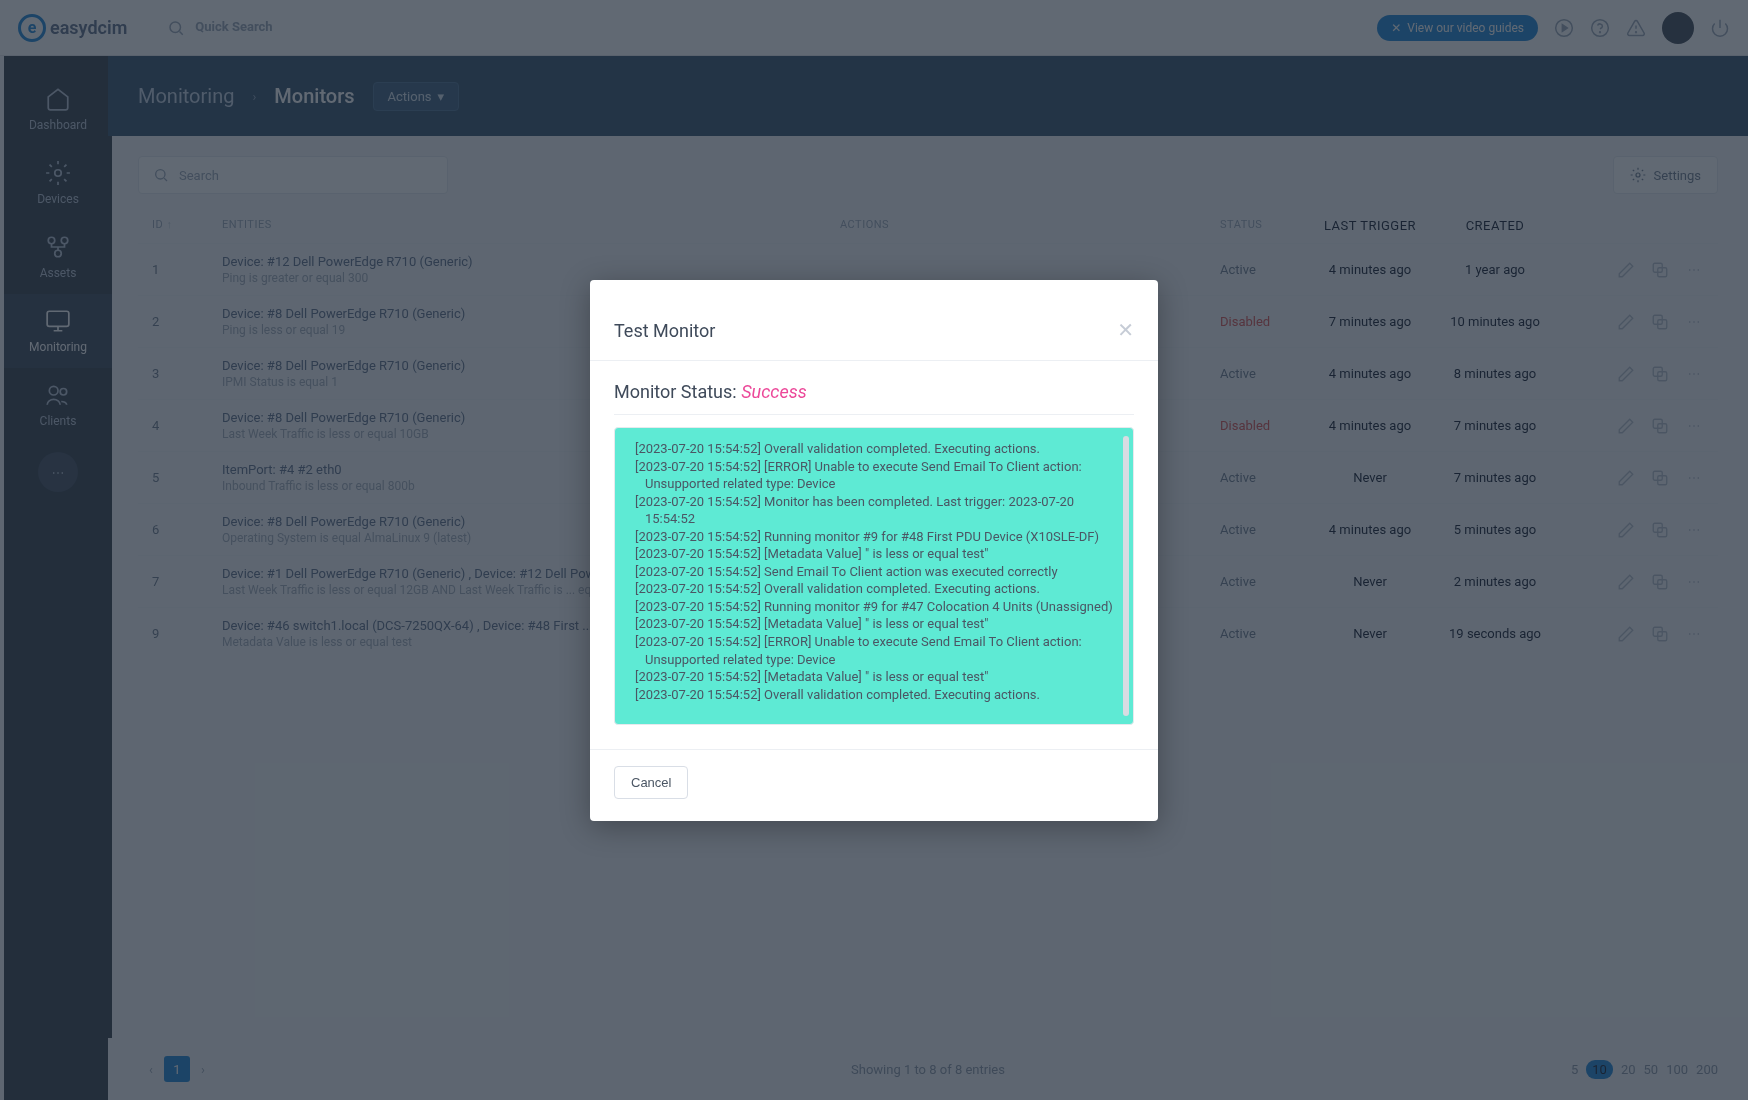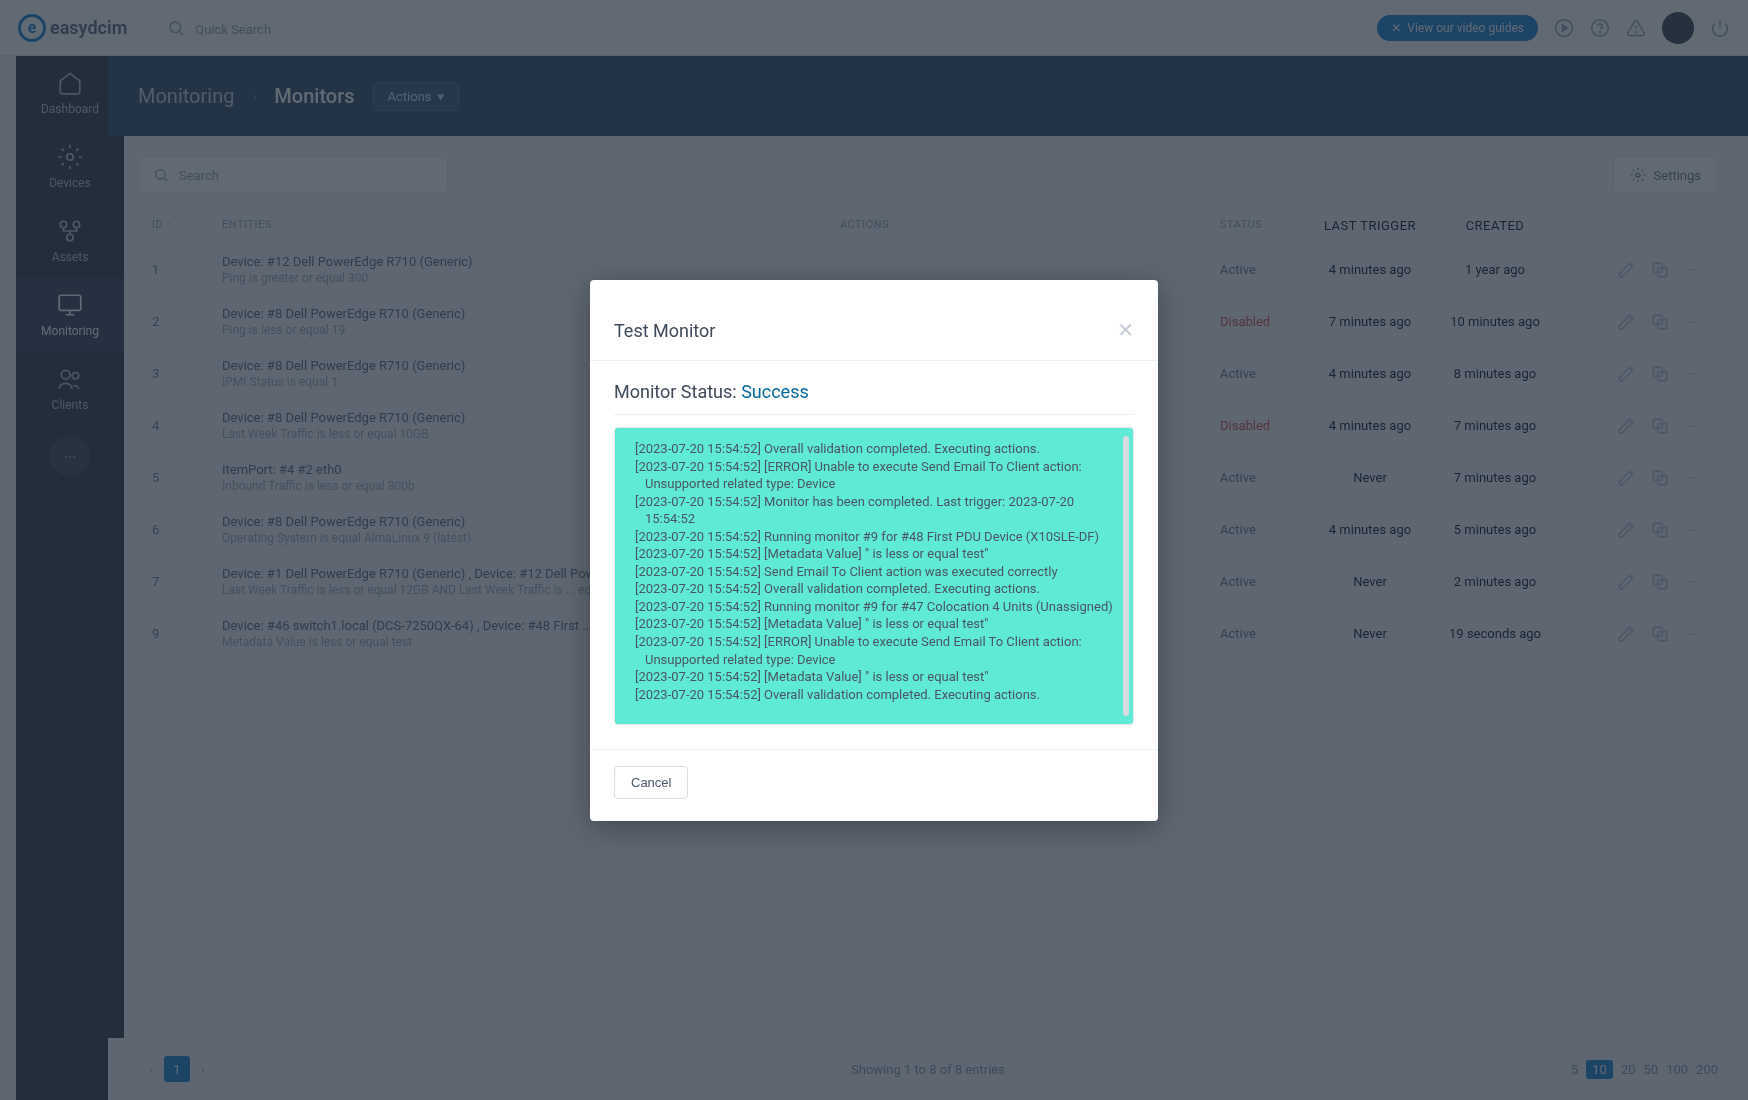--- a/index.html
+++ b/index.html
@@ -2,28 +2,28 @@
 <html><head>
 <meta charset="utf-8">
 <style>
 * { box-sizing: border-box; margin: 0; padding: 0; }
 body { font-family: -apple-system, BlinkMacSystemFont, "Segoe UI", Roboto, sans-serif; font-size: 13px; color: #333; background: #f5f6f8; width: 1748px; height: 1100px; overflow: hidden; position: relative; }
 
 
 .topbar { height: 56px; background: #fff; border-bottom: 1px solid #e6e8ec; display: flex; align-items: center; padding: 0 18px; }
 .logo { display: flex; align-items: center; gap: 4px; font-weight: 600; color: #5b6b86; font-size: 18px; }
 .logo-badge { width: 28px; height: 28px; border-radius: 50%; border: 3px solid #1a84d6; display: flex; align-items: center; justify-content: center; color: #1a84d6; font-weight: bold; font-size: 16px; }
-.quick-search { margin-left: 40px; display: flex; align-items: flex-end; gap: 10px; color: #9aa6b6; }
+.quick-search { margin-left: 40px; display: flex; align-items: flex-start; gap: 10px; color: #9aa6b6; font-weight: bold; }
 .top-right { margin-left: auto; display: flex; align-items: center; gap: 16px; }
 .guide-btn { background: #1a84d6; color: #fff; border-radius: 16px; padding: 6px 14px; font-size: 12px; display: flex; align-items: center; gap: 6px; }
 .top-icon { width: 20px; height: 20px; color: #9aa6b6; display: flex; align-items: center; justify-content: center; }
 .avatar { width: 32px; height: 32px; border-radius: 50%; background: #3b4450; }
 
 
-.sidebar { position: absolute; left: 16px; top: 56px; bottom: 0; width: 108px; background: #2f3945; color: #a7b2c2; display: flex; flex-direction: column; align-items: center; padding-top: 0; }
+.sidebar { position: absolute; left: 4px; top: 56px; bottom: 0; width: 108px; background: #2f3945; color: #a7b2c2; display: flex; flex-direction: column; align-items: center; padding-top: 16px; }
 .side-item { width: 100%; display: flex; flex-direction: column; align-items: center; gap: 6px; padding: 14px 0; font-size: 12px; color: #b8c3d2; }
 .side-item.active { background: #384354; color: #fff; }
 .side-icon { font-size: 22px; }
 .side-more { width: 40px; height: 40px; border-radius: 50%; background: #404b5b; display: flex; align-items: center; justify-content: center; margin-top: 10px; color: #b8c3d2; }
 
 
 .page { position: absolute; left: 108px; right: 0; top: 56px; bottom: 0; display: flex; flex-direction: column; }
 .page-header { background: #314d68; color: #d7e2ec; height: 80px; padding: 0 30px; display: flex; align-items: center; gap: 18px; }
 .crumb { font-size: 20px; color: #c3d1e1; }
 .crumb-sep { color: #8da2b8; }
@@ -54,31 +54,31 @@
 .col-trigger, .col-created { color: #0f172a; font-size: 13px; text-align: center; }
 .ops { display: flex; gap: 14px; color: #b5bdc9; justify-content: flex-end; padding-right: 6px; }
 .ops span { width: 20px; height: 20px; display: inline-flex; align-items: center; justify-content: center; }
 
 
 .footer { position: absolute; bottom: 0; left: 0; right: 0; padding: 18px 30px; display: flex; align-items: center; color: #8a95a6; font-size: 13px; background: #f5f6f8; }
 .pager-arrow { width: 26px; height: 26px; display: inline-flex; align-items: center; justify-content: center; color: #9aa6b6; }
 .pager-page { width: 26px; height: 26px; display: inline-flex; align-items: center; justify-content: center; background: #1a84d6; color: #fff; border-radius: 3px; }
 .footer .center { position: absolute; left: 50%; transform: translateX(-50%); }
 .per-page { margin-left: auto; display: flex; gap: 8px; align-items: center; }
-.per-page .cur { background: #1a84d6; color: #ffffff; border-radius: 3px; padding: 2px 6px; }
+.per-page .cur { background: #1a84d6; color: #0f172a; border-radius: 9px; padding: 2px 6px; }
 
 
 .overlay { position: absolute; inset: 0; background: rgba(30, 42, 56, 0.7); display: flex; align-items: flex-start; justify-content: center; padding-top: 280px; }
 .modal { width: 568px; background: #fff; border-radius: 4px; box-shadow: 0 6px 30px rgba(0,0,0,0.3); }
 .modal-header { padding: 18px 24px; border-bottom: 1px solid #eceff3; display: flex; align-items: center; margin-top: 20px; }
 .modal-title { font-size: 18px; color: #3f4a5a; font-weight: 400; }
 .modal-close { margin-left: auto; color: #c6ccd6; font-size: 20px; }
 .modal-body { padding: 20px 24px 24px; }
 .status-line { font-size: 18px; color: #3f4a5a; margin-bottom: 12px; padding-bottom: 12px; border-bottom: 1px solid #eceff3; }
-.status-line .ok { color: #0369a1; }
+.status-line .ok { color: #ec4899; font-style: italic; }
 .log { background: #5eead4; border: 1px solid #e7e9ed; border-radius: 4px; padding: 12px 18px 12px 10px; height: 298px; overflow: hidden; font-size: 13px; line-height: 1.35; color: #4b5664; position: relative; }
 .log::after { content: ""; position: absolute; right: 4px; top: 8px; bottom: 8px; width: 6px; background: #d8dce2; border-radius: 3px; }
 .log-line { text-indent: -10px; padding-left: 20px; }
 .modal-footer { padding: 16px 24px 22px; border-top: 1px solid #eceff3; }
 .cancel-btn { border: 1px solid #d9dee6; background: #fff; color: #4b5664; padding: 8px 16px; border-radius: 4px; font-size: 13px; }
 
 svg { display: block; }
 </style>
 </head>
 <body>

